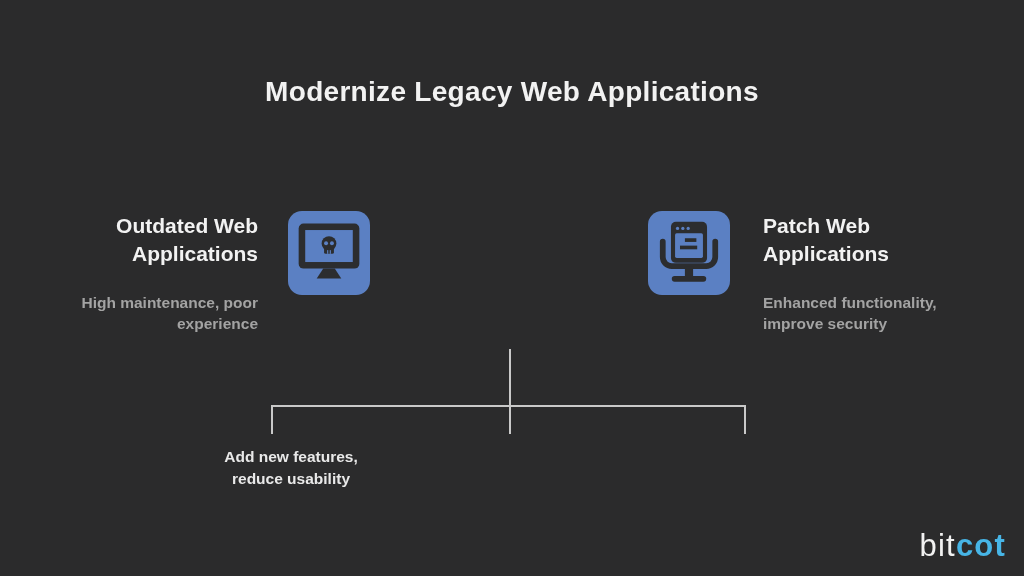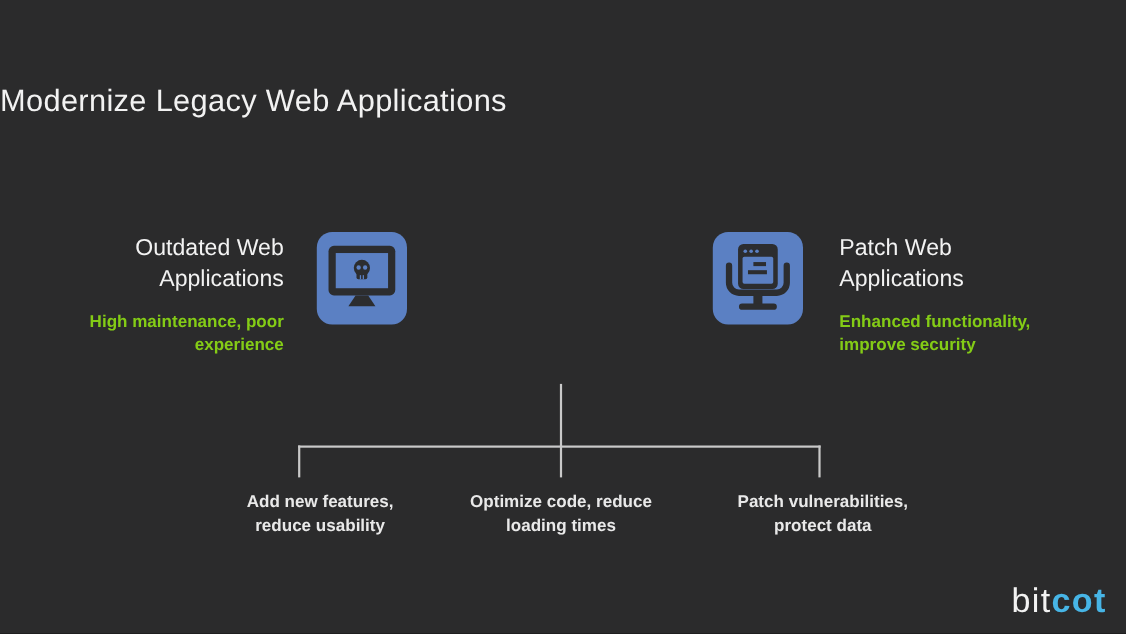--- a/index.html
+++ b/index.html
@@ -6,32 +6,32 @@
   .stage{
     position:relative;
     width:1024px;height:576px;
     background:var(--background,#2b2b2c);
     overflow:hidden;
     font-family:"Liberation Sans",sans-serif;
     -webkit-font-smoothing:antialiased;
   }
   .title{
     position:absolute;top:76px;left:0;width:100%;
-    margin:0;text-align:left;
-    font-size:28px;font-weight:400;letter-spacing:.3px;
+    margin:0;text-align:center;
+    font-size:28px;font-weight:700;letter-spacing:.3px;
     color:var(--text-white,#f2f2f2);
   }
   .side-text{position:absolute;top:212px;width:230px;}
   .side-text .heading{
-    font-size:21px;font-weight:400;line-height:28px;
+    font-size:21px;font-weight:700;line-height:28px;
     color:var(--text-white,#f2f2f2);white-space:pre-line;
   }
   .side-text .subtext{
-    margin-top:14px;font-size:15.5px;font-weight:700;line-height:21px;
-    color:#84cc16;white-space:pre-line;
+    margin-top:24px;font-size:15.5px;font-weight:700;line-height:21px;
+    color:#a3a3a3;white-space:pre-line;
   }
   .side-text.left{left:28px;text-align:right;}
   .side-text.right{left:763px;text-align:left;}
   .icon-tile{
     position:absolute;top:211px;width:82px;height:84px;
     background:var(--icon-blue,#5b80c3);
     border-radius:14px;
   }
   .icon-tile svg{display:block;width:100%;height:100%;}
   #left-icon{left:288px;}
@@ -114,22 +114,18 @@
   </div>
 
   <div class="line" style="left:509px;top:349px;width:2px;height:57px;"></div>
   <div class="line" style="left:271px;top:405px;width:475px;height:2px;"></div>
   <div class="line" style="left:271px;top:405px;width:2px;height:29px;"></div>
   <div class="line" style="left:509px;top:405px;width:2px;height:29px;"></div>
   <div class="line" style="left:744px;top:405px;width:2px;height:29px;"></div>
 
   <div class="benefit" id="benefit-0">Add new features,
 reduce usability</div>
-  <div class="benefit" id="benefit-1">Optimize code, reduce
-loading times</div>
-  <div class="benefit" id="benefit-2">Patch vulnerabilities,
-protect data</div>
 
   <div class="logo">
     <span>bit</span><span class="cyan">cot</span>
   </div>
 
 </div>
 
 </body></html>

